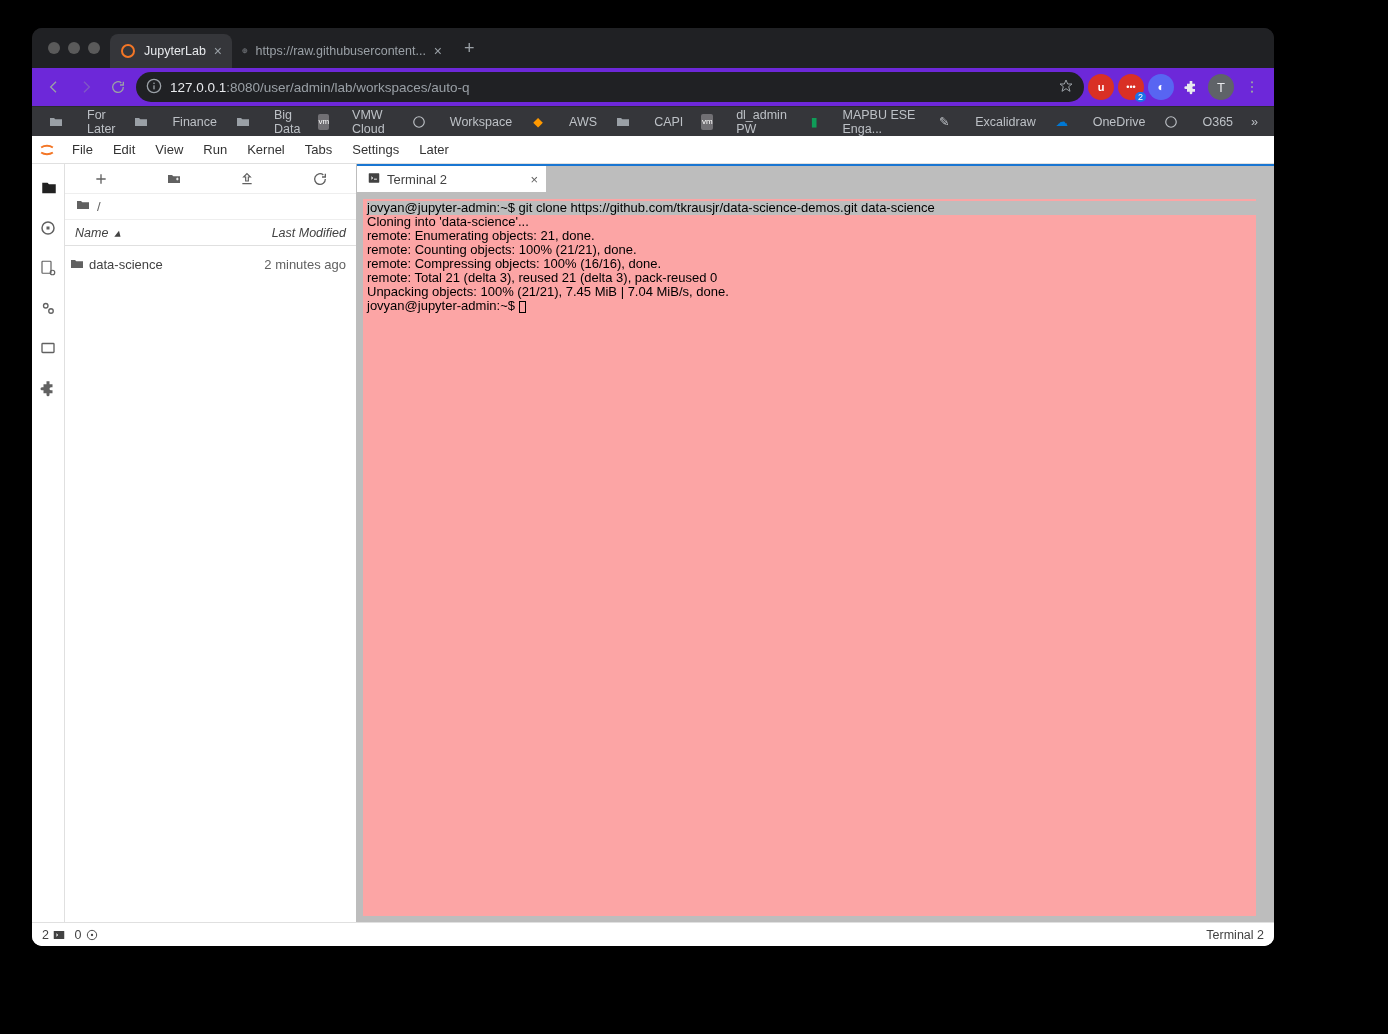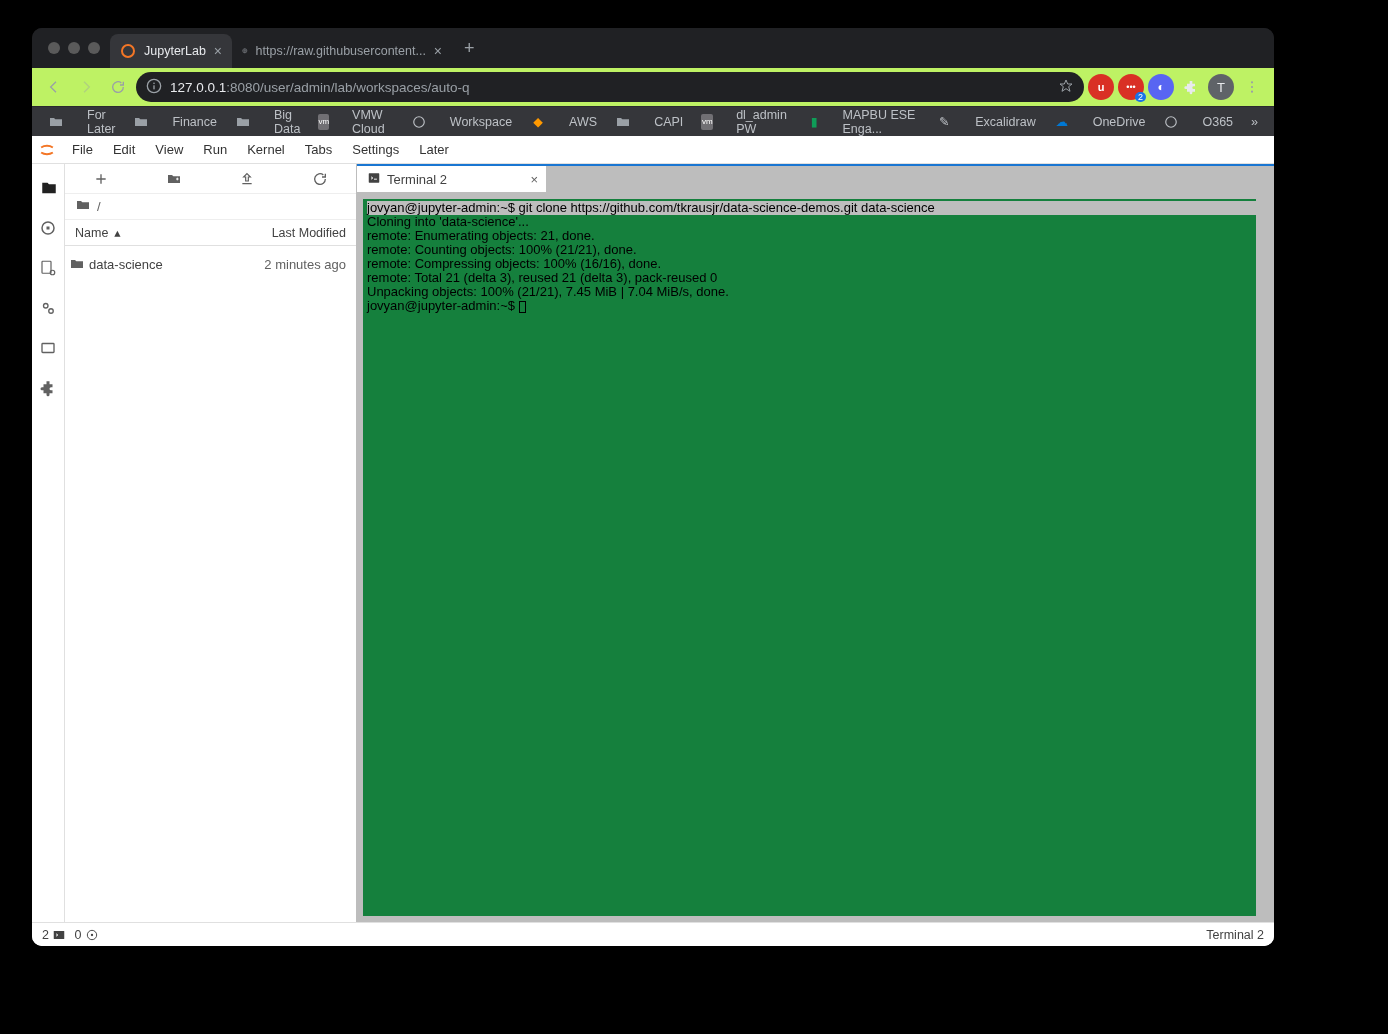--- a/index.html
+++ b/index.html
@@ -27,21 +27,21 @@
     border-radius:8px 8px 0 0; color:#9aa0a6; font-size:12.5px; max-width:220px;
     position:relative;
   }
   .btab.active { background:#35363a; color:#e8eaed;}
   .btab .favicon { width:16px; height:16px; border-radius:50%; display:flex;align-items:center;justify-content:center;font-size:12px;}
   .btab .close { color:#9aa0a6; font-size:14px; margin-left:auto;}
   .newtab { color:#9aa0a6; padding:0 12px; font-size:18px; align-self:center;}
 
   
   .btoolbar {
-    height:38px; background:#bef264; display:flex; align-items:center; gap:4px;
+    height:38px; background:#6d28d9; display:flex; align-items:center; gap:4px;
     padding:0 8px; color:#9aa0a6;
   }
   .navbtn { width:28px; height:28px; display:flex;align-items:center;justify-content:center; color:#9aa0a6; border-radius:50%;}
   .navbtn svg { width:16px; height:16px; }
   .omnibox {
     flex:1; height:30px; background:#202124; border-radius:15px;
     display:flex; align-items:center; padding:0 10px; gap:8px; color:#9aa0a6;
     font-size:13.5px;
   }
   .omnibox .url b { color:#e8eaed; font-weight:400;}
@@ -86,39 +86,39 @@
   .railbtn svg{width:18px;height:18px;}
 
   
   .fbpanel{
     width:292px; background:#fff; border-right:1px solid #bdbdbd;
     display:flex; flex-direction:column;
   }
   .fbtb{ height:30px; display:flex; align-items:center; justify-content:space-around; border-bottom:1px solid #eee;}
   .fbtb .btn{ width:25%; display:flex;align-items:center;justify-content:center;color:#616161;}
   .fbcrumb{ height:26px; display:flex; align-items:center; gap:6px; padding:0 10px; color:#616161; font-size:13px; border-bottom:1px solid #eee;}
-  .fbhead{ height:26px; display:flex; align-items:center; font-size:12.5px; color:#424242; border-bottom:1px solid #e0e0e0;}
+  .fbhead{ height:26px; display:flex; align-items:center; font-size:12.5px; color:#424242; border-bottom:1px solid #e0e0e0;font-style:italic;}
   .fbhead .coln{ flex:1; padding-left:10px; display:flex; align-items:center; gap:6px;}
   .fbhead .colm{ width:120px; text-align:right; padding-right:10px;}
   .fbrow{ height:26px; display:flex; align-items:flex-end; font-size:13px; color:#424242;}
   .fbrow .ic{ width:24px; display:flex;align-items:center;justify-content:center;color:#616161;}
   .fbrow .nm{ flex:1;}
   .fbrow .tm{ width:120px; text-align:right; padding-right:10px; color:#616161;}
 
   
   .dock{ flex:1; display:flex; flex-direction:column; background:#bdbdbd; min-width:0;}
   .docktabs{ height:28px; background:#bdbdbd; display:flex; align-items:flex-end; border-top:2px solid #1976d2; padding-top:0;}
   .dtab{
     height:26px; background:#fff; display:flex; align-items:center; gap:6px;
     padding:0 8px 0 10px; font-size:13px; color:#424242; min-width:190px;
     border-right:1px solid #bdbdbd;
   }
   .dtab .dclose{ margin-left:auto; color:#616161;}
   .termwrap{
-    flex:1; margin:6px; background:#15803d; position:relative; overflow:hidden;
+    flex:1; margin:6px; background:#fca5a5; position:relative; overflow:hidden;
     border-top:1px solid #bdbdbd;
   }
   .term{
     position:absolute; inset:0; padding:2px 4px;
     font-family: Menlo, Consolas, "DejaVu Sans Mono", monospace;
     font-size:13px; line-height:14px; color:#000; white-space:pre;
   }
   .term .hl{ background:#bdbdbd; display:inline-block; width:100%;}
   .term .cursor{ display:inline-block; width:7px; height:12px; border:1px solid #000; vertical-align:middle;}
   .termscroll{ position:absolute; top:0; right:0; bottom:0; width:12px; background:#bdbdbd; }

